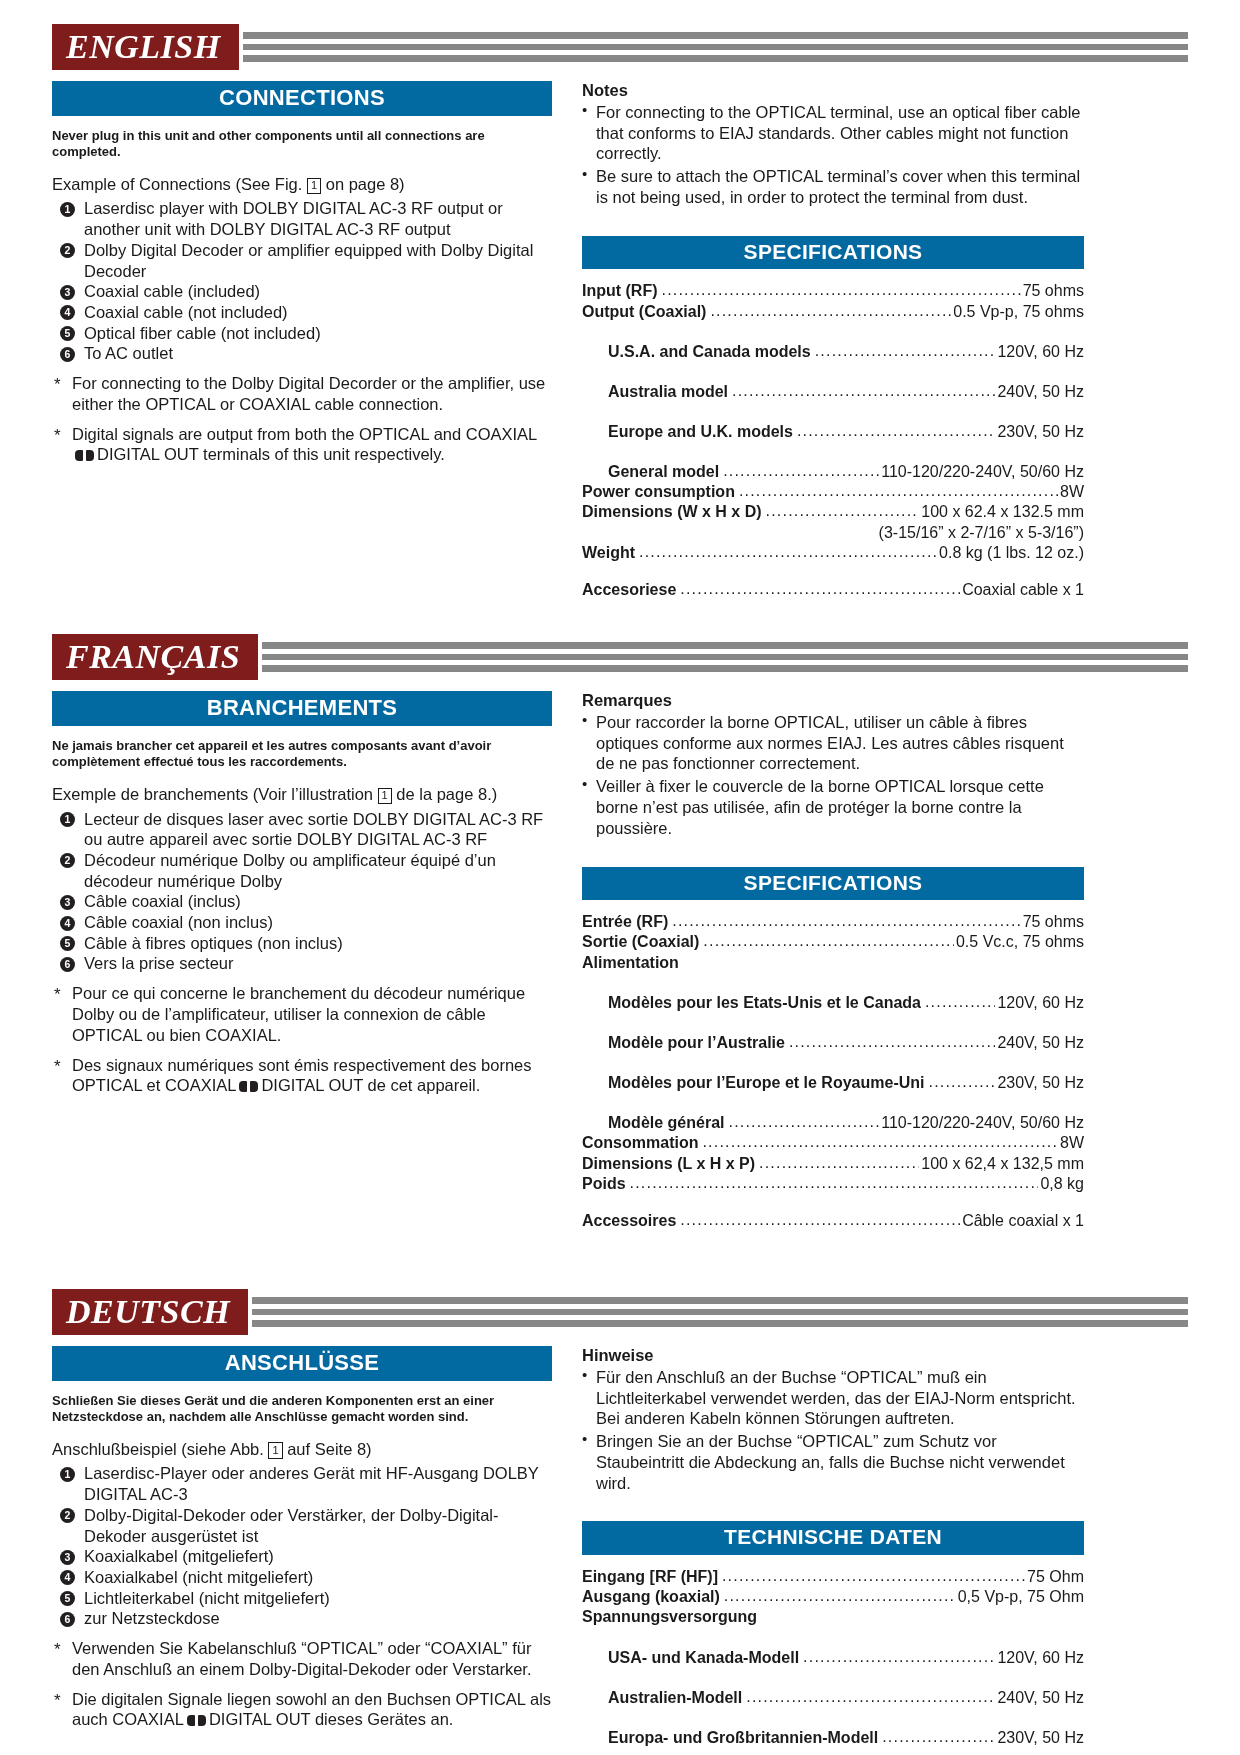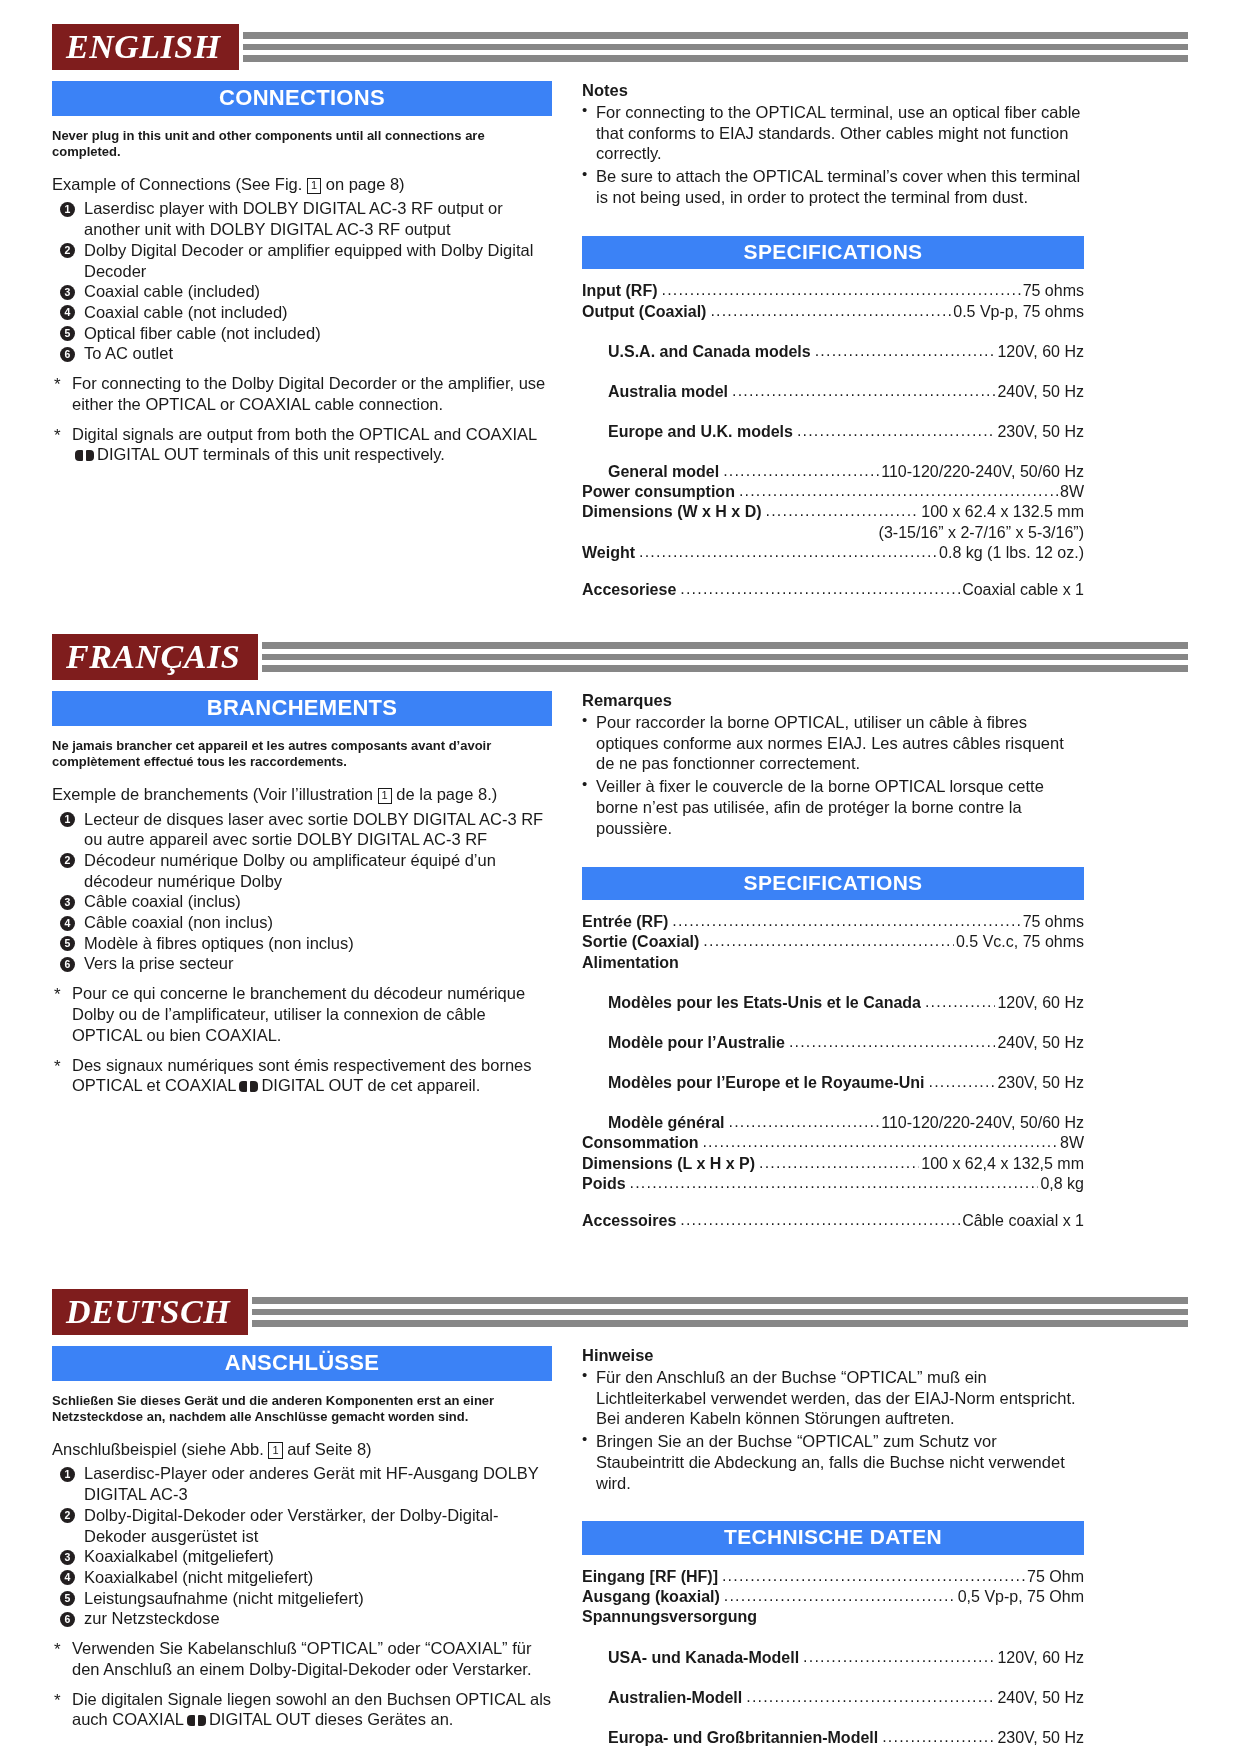--- a/index.html
+++ b/index.html
@@ -62,21 +62,21 @@
   .cols {
     display: flex;
     gap: 30px;
     align-items: flex-start;
   }
   .col-l { width: 500px; flex: 0 0 500px; }
   .col-r { width: 502px; flex: 0 0 502px; }
 
   
   .bar {
-    background: #3b82f6;
+    background: #0369a1;
     color: #ffffff;
     text-align: center;
     font-weight: bold;
     font-size: 22px;
     letter-spacing: 0.3px;
     padding: 5px 0 6px 0;
     line-height: 1.08;
     margin-bottom: 12px;
   }
   .bar.spec { margin-top: 28px; font-size: 21px; }
@@ -324,21 +324,21 @@
         <div class="cols">
           <div class="col-l">
             <div class="bar">BRANCHEMENTS</div>
             <div class="lead">Ne jamais brancher cet appareil et les autres composants avant d’avoir complètement effectué tous les raccordements.</div>
             <div class="para"><span>Exemple de branchements (Voir l’illustration</span> <span class="figbox">1</span> <span>de la page 8.)</span></div>
             <ol class="numlist">
               <li><span class="circ">1</span><span>Lecteur de disques laser avec sortie DOLBY DIGITAL AC-3 RF ou autre appareil avec sortie DOLBY DIGITAL AC-3 RF</span></li>
               <li><span class="circ">2</span><span>Décodeur numérique Dolby ou amplificateur équipé d’un décodeur numérique Dolby</span></li>
               <li><span class="circ">3</span><span>Câble coaxial (inclus)</span></li>
               <li><span class="circ">4</span><span>Câble coaxial (non inclus)</span></li>
-              <li><span class="circ">5</span><span>Modèle à fibres optiques (non inclus)</span></li>
+              <li><span class="circ">5</span><span>Câble à fibres optiques (non inclus)</span></li>
               <li><span class="circ">6</span><span>Vers la prise secteur</span></li>
             </ol>
             <ul class="starlist">
               <li><span>Pour ce qui concerne le branchement du décodeur numérique Dolby ou de l’amplificateur, utiliser la connexion de câble OPTICAL ou bien COAXIAL.</span></li>
               <li><span>Des signaux numériques sont émis respectivement des bornes OPTICAL et COAXIAL</span><span class="dd"></span><span>DIGITAL OUT de cet appareil.</span></li>
             </ul>
           </div>
           <div class="col-r">
             <div class="notes-head">Remarques</div>
             <ul class="bullets">
@@ -419,21 +419,21 @@
         <div class="cols">
           <div class="col-l">
             <div class="bar">ANSCHLÜSSE</div>
             <div class="lead">Schließen Sie dieses Gerät und die anderen Komponenten erst an einer Netzsteckdose an, nachdem alle Anschlüsse gemacht worden sind.</div>
             <div class="para"><span>Anschlußbeispiel (siehe Abb.</span> <span class="figbox">1</span> <span>auf Seite 8)</span></div>
             <ol class="numlist">
               <li><span class="circ">1</span><span>Laserdisc-Player oder anderes Gerät mit HF-Ausgang DOLBY DIGITAL AC-3</span></li>
               <li><span class="circ">2</span><span>Dolby-Digital-Dekoder oder Verstärker, der Dolby-Digital-Dekoder ausgerüstet ist</span></li>
               <li><span class="circ">3</span><span>Koaxialkabel (mitgeliefert)</span></li>
               <li><span class="circ">4</span><span>Koaxialkabel (nicht mitgeliefert)</span></li>
-              <li><span class="circ">5</span><span>Leistungsaufnahme (nicht mitgeliefert)</span></li>
+              <li><span class="circ">5</span><span>Lichtleiterkabel (nicht mitgeliefert)</span></li>
               <li><span class="circ">6</span><span>zur Netzsteckdose</span></li>
             </ol>
             <ul class="starlist">
               <li><span>Verwenden Sie Kabelanschluß “OPTICAL” oder “COAXIAL” für den Anschluß an einem Dolby-Digital-Dekoder oder Verstarker.</span></li>
               <li><span>Die digitalen Signale liegen sowohl an den Buchsen OPTICAL als auch COAXIAL</span><span class="dd"></span><span>DIGITAL OUT dieses Gerätes an.</span></li>
             </ul>
           </div>
           <div class="col-r">
             <div class="notes-head">Hinweise</div>
             <ul class="bullets">

